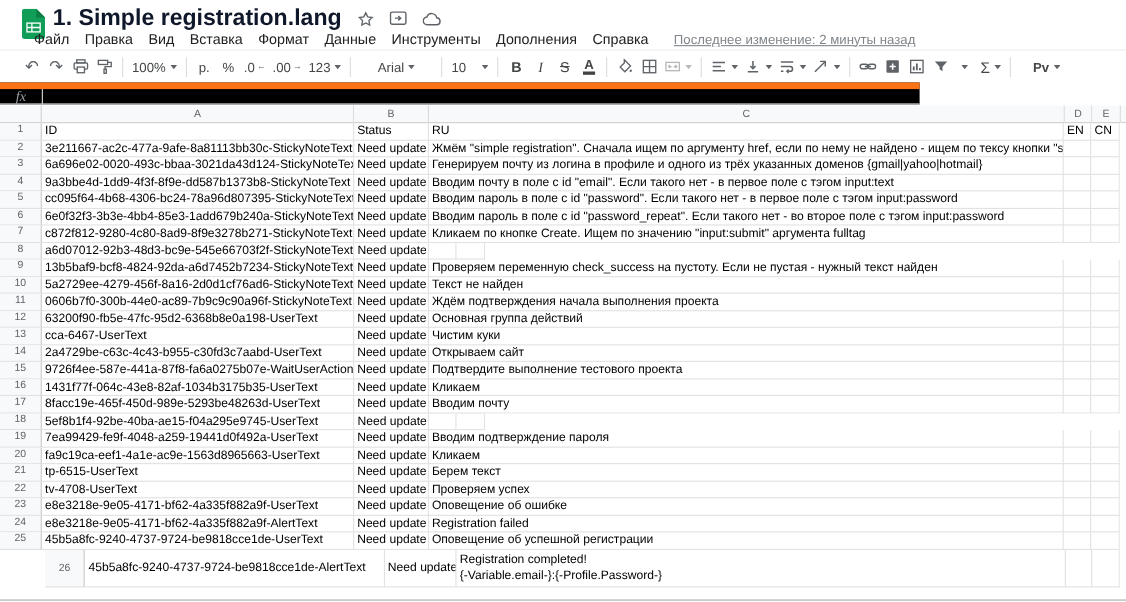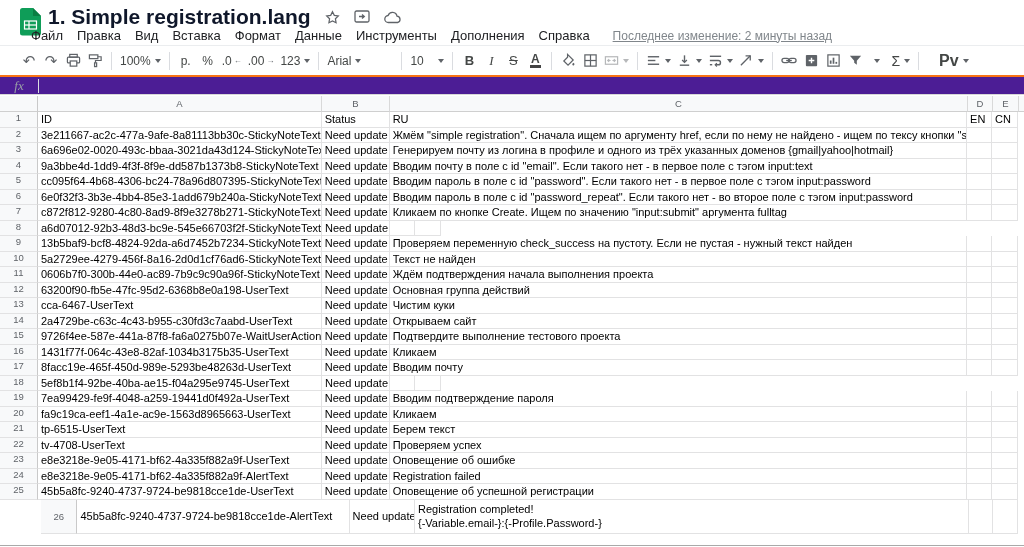--- a/index.html
+++ b/index.html
@@ -27,25 +27,25 @@
            border-top:4px solid #5f6368; display:inline-block; }
   .u-arrow { font-size:15px; line-height:1; color:#5f6368; }
   .num-fmt { font-size:12px; color:#444746; }
   .tiny-arr { font-size:8px; color:#5f6368; margin-left:-2px; }
   .b-bold { font-weight:bold; font-size:13px; }
   .b-italic { font-style:italic; font-family:"Liberation Serif", serif; font-size:13px; }
   .b-strike { text-decoration:line-through; font-size:13px; }
   .b-color { font-size:12px; font-weight:bold; border-bottom:3px solid #434343; line-height:12px; padding:0 1px; }
   .disabled { opacity:.45; }
   .sigma { font-size:14px; }
-  .addon-txt { font-size:16px; font-weight:bold;padding-left:12px; }
+  .addon-txt { font-size:12px; font-weight:bold;padding-left:12px; }
 
   
-  .fbar { position:absolute; left:0; top:75px; width:1024px; height:20px; background:#4c1d95;
-          border-top:2px solid #f97316; border-bottom:1px solid #d7d7d7; display:flex; align-items:center; }
+  .fbar { position:absolute; left:0; top:75px; width:836px; height:20px; background:#000000;
+          border-top:6px solid #f97316; border-bottom:1px solid #d7d7d7; display:flex; align-items:center; }
   .fx { width:38px; text-align:center; font-family:"Liberation Serif", serif; font-style:italic;
         font-size:13px; color:#9aa0a6; }
   .fbar-sep { width:1px; height:14px; background:#dadce0; }
   .fbar-input { flex:1; font-size:12px; color:#202124; padding-left:8px; }
 
   
   .grid { position:absolute; left:0; top:96px; width:1024px; }
   .colhead { display:flex; height:16px; }
   .ch { background:#f8f9fa; border-right:1px solid #d9d9d9; border-bottom:1px solid #cfcfcf;
         font-size:9.5px; color:#5f6368; text-align:center; line-height:15px; }
@@ -159,21 +159,21 @@
       </span>
     <span class="tbtn num-fmt">
         <span>.00</span>
         <span class="tiny-arr">→</span>
       </span>
     <span class="tbtn num-fmt">
         <span>123</span>
         <span class="caret"></span>
       </span>
     <span class="tdiv"></span>
-    <span class="tbtn" style="min-width:72px; justify-content:flex-start;">
+    <span class="tbtn" style="min-width:72px; justify-content:center;">
         <span>Arial</span>
         <span class="caret"></span>
       </span>
     <span class="tdiv"></span>
     <span class="tbtn" style="min-width:40px; justify-content:space-between;">
         <span>10</span>
         <span class="caret"></span>
       </span>
     <span class="tdiv"></span>
     <span class="tbtn b-bold">

